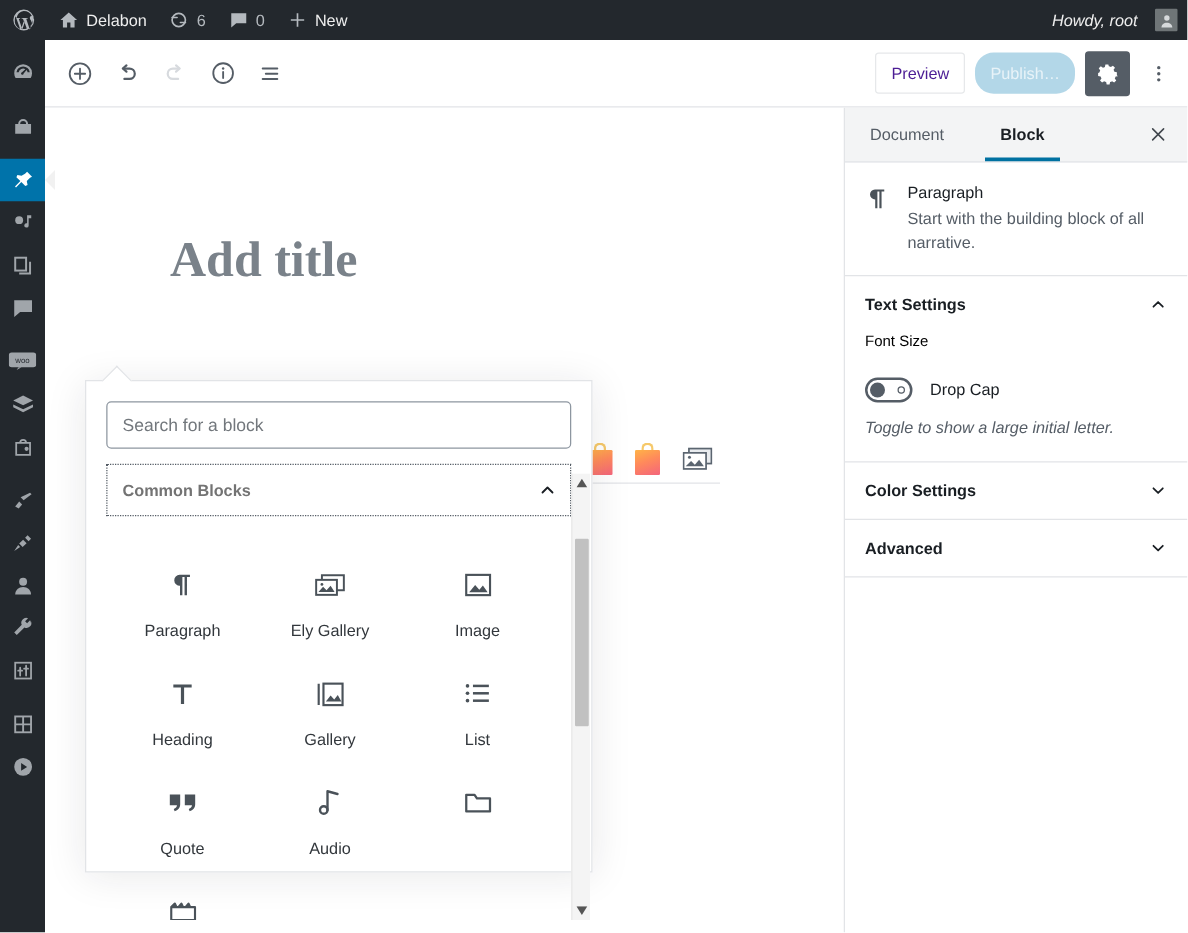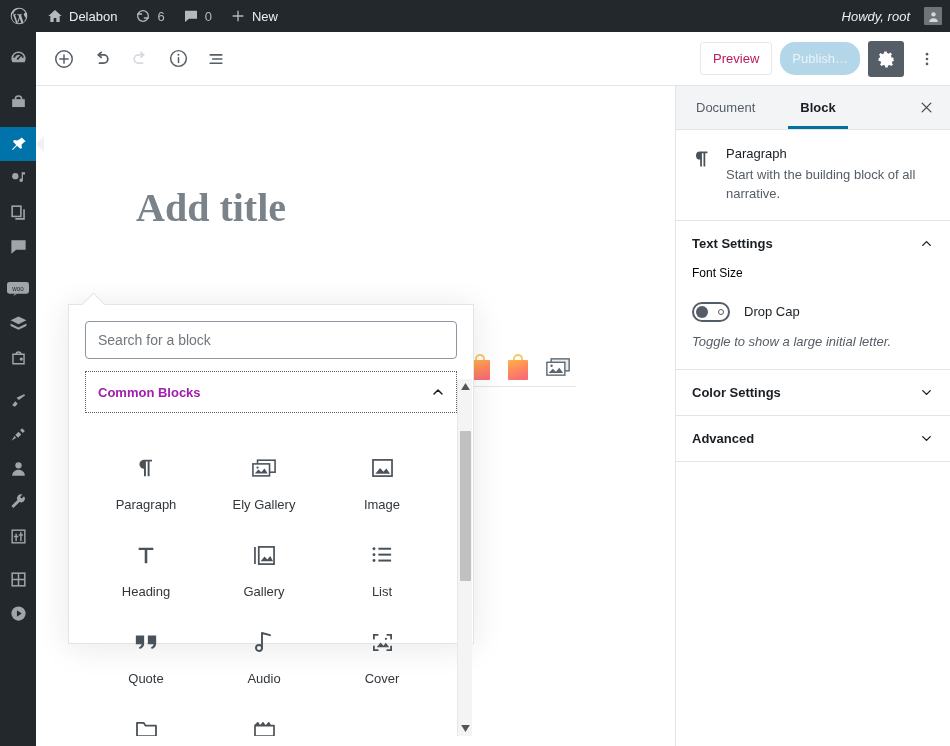--- a/index.html
+++ b/index.html
@@ -70,21 +70,21 @@
     width: 36px; height: 36px;
     display: flex; align-items: center; justify-content: center;
     color: #555d66; background: none; border: none; padding: 0;
     border-radius: 2px;
   }
   .hdr-btn.disabled { color: #d7dade; }
   .hdr-right { margin-left: auto; display: flex; align-items: center; gap: 8px; padding-right: 8px; }
   .btn-preview {
     height: 33px; padding: 0 12px;
     border: 1px solid #e6e8ea; border-radius: 3px;
-    background: #fff; color: #be185d;
+    background: #fff; color: #4c1d95;
     font-size: 13px; line-height: 31px;
   }
   .btn-publish {
     height: 33px; padding: 0 12px;
     border: none; border-radius: 15px;
     background: #b3d7e8; color: #e8f3f8;
     font-size: 13px; line-height: 33px;
   }
   .btn-gear {
     width: 36px; height: 36px; border-radius: 3px;
@@ -136,21 +136,21 @@
     color: #555d66;
   }
   #block-line {
     position: absolute; top: 300px; left: 100px; width: 440px; height: 1px;
     background: #e2e4e7;
   }
 
   
   #inserter {
     position: absolute; top: 304px; left: 68px;
-    width: 406px; height: 340px;
+    width: 406px; height: 394px;
     background: #fff;
     border: 1px solid #e2e4e7;
     box-shadow: 0 3px 30px rgba(25,30,35,.1);
     z-index: 45;
   }
   #inserter::before {
     content: ""; position: absolute; top: -9px; left: 16px;
     width: 16px; height: 16px; background: #fff;
     border-left: 1px solid #e2e4e7; border-top: 1px solid #e2e4e7;
     transform: rotate(45deg);
@@ -161,21 +161,21 @@
     border: 1px solid #8d96a0; border-radius: 4px;
     padding: 0 12px; font-size: 14px; color: #32373c;
     font-family: "Liberation Sans", sans-serif;
     background: #fff; outline: none;
   }
   #search-input::placeholder { color: #72777c; }
   #panel-head {
     margin: 0 16px; padding: 12px 10px 12px 12px;
     border: 1px dotted #555d66;
     display: flex; align-items: center; justify-content: space-between;
-    font-size: 13px; font-weight: bold; color: #a21caf;
+    font-size: 13px; font-weight: bold; color: #737373;
   }
   #blockgrid-wrap {
     position: absolute; top: 124px; left: 0;
     width: 406px; height: 307px;
     overflow: hidden;
   }
   #blockgrid {
     display: grid; grid-template-columns: repeat(3, 1fr);
     padding: 10px 18px 0 18px;
     width: 390px;
@@ -655,30 +655,20 @@
       </div>
       <div class="block-item">
         <span class="bi-icon">
           <svg width="20" height="24" viewBox="0 0 20 24" fill="none" stroke="#4a5259" stroke-width="1.9">
               <path d="M8 18V3l8 2.2" stroke-linecap="round" stroke-linejoin="round"></path>
               <circle cx="5" cy="18" r="3" fill="none"></circle>
             </svg>
         </span>
         <span class="bi-label">Audio</span>
       </div>
-      <div class="block-item">
-        <span class="bi-icon">
-          <svg width="23" height="21" viewBox="0 0 24 22" fill="none" stroke="#4a5259" stroke-width="1.9" stroke-linecap="round">
-            <path d="M3 7V3h4M17 3h4v4M21 15v4h-4M7 19H3v-4"></path>
-            <path d="M6 16l4-5 3 3.3 2.5-3L19 16z" fill="#4a5259" stroke="none"></path>
-            <circle cx="15.6" cy="7.2" r="1.2" fill="#4a5259" stroke="none"></circle>
-          </svg>
-        </span>
-        <span class="bi-label">Cover</span>
-      </div>
 
       <div class="block-item">
         <span class="bi-icon">
           <svg width="23" height="19" viewBox="0 0 24 20" fill="none" stroke="#4a5259" stroke-width="1.9" stroke-linejoin="round">
               <path d="M2 17V3h7l2 3h11v11z"></path>
             </svg>
         </span>
         <span class="bi-label"></span>
       </div>
       <div class="block-item">

